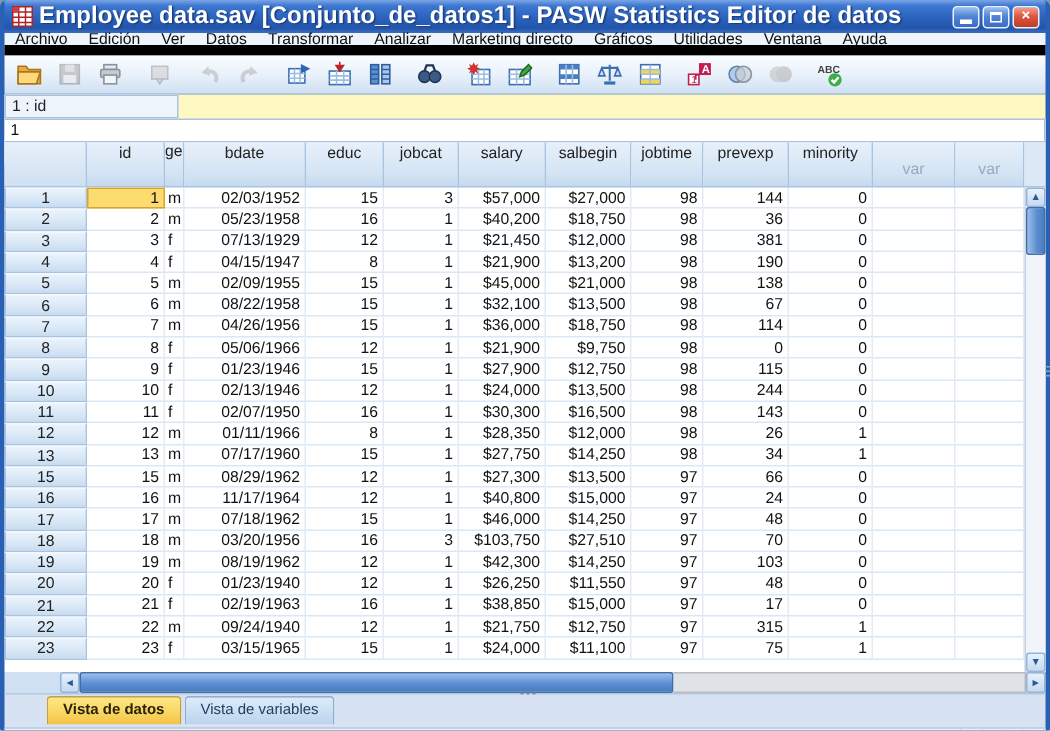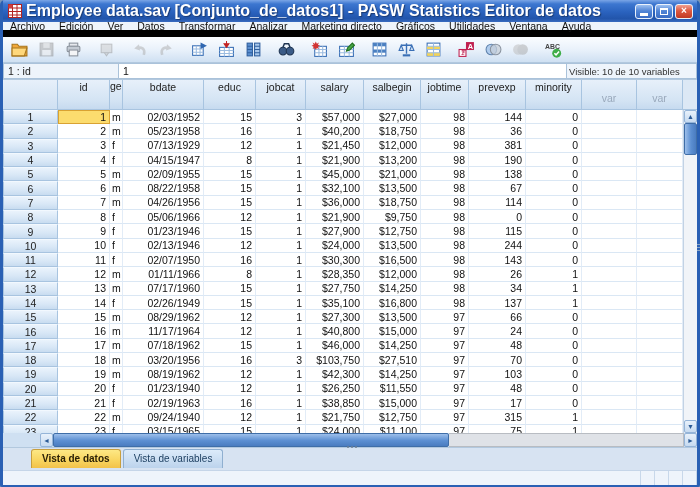--- a/index.html
+++ b/index.html
@@ -23,21 +23,21 @@
   .menu-item { font-size:10.5px; color:#111; padding:0 7px; white-space:nowrap; }
 
   
   .toolbar { height:26px; background:linear-gradient(180deg,#fbfdff 0%,#e7f0fa 55%,#cfe0f2 100%); border-bottom:1px solid #b2c8de; display:flex; align-items:center; padding-left:3px; }
   .tbtn { width:27px; height:23px; display:flex; align-items:center; justify-content:center; border-radius:2px; }
   .tbtn.gap { margin-left:6px; }
   .tbtn svg { width:17px; height:17px; }
   .tbtn.disabled { filter:grayscale(1); opacity:.5; }
 
   
-  .cellbar { height:17px; display:flex; background:#fef9c3; border-bottom:1px solid #b2c8de; }
+  .cellbar { height:32px; display:flex; background:#fef9c3; border-bottom:1px solid #b2c8de;flex-direction:column; }
   .cellref { width:116px; background:#eef4fb; border:1px solid #aac2da; font-size:10.5px; color:#222; padding:1px 4px; }
   .celleditor { flex:1; background:#fff; border:1px solid #aac2da; border-left:none; font-size:10.5px; color:#111; padding:1px 4px; }
   .visinfo { width:130px; background:#eef4fb; border:1px solid #aac2da; border-left:none; font-size:9.5px; color:#333; padding:2px 3px 0 2px; white-space:nowrap; }
 
   
   .gridarea { position:relative; height:353px; background:#fff; }
   table.grid { border-collapse:separate; border-spacing:0; table-layout:fixed; width:680px; }
   table.grid th, table.grid td { overflow:hidden; white-space:nowrap; }
   th.colhead { height:30px; background:linear-gradient(180deg,#e7f0fa 0%,#d4e4f4 70%,#c6daef 100%);
     border-right:1px solid #a8c4e0; border-bottom:1px solid #a8c4e0; font-size:10.5px; font-weight:normal; color:#222; vertical-align:top; padding-top:1px; }
@@ -504,35 +504,20 @@
               <td class="cell r">1</td>
               <td class="cell r">$27,750</td>
               <td class="cell r">$14,250</td>
               <td class="cell r">98</td>
               <td class="cell r">34</td>
               <td class="cell r">1</td>
               <td class="cell r"></td>
               <td class="cell r"></td>
             </tr>
             <tr>
-              <th class="rowhead">14</th>
-              <td class="cell r">14</td>
-              <td class="cell l">f</td>
-              <td class="cell r">02/26/1949</td>
-              <td class="cell r">15</td>
-              <td class="cell r">1</td>
-              <td class="cell r">$35,100</td>
-              <td class="cell r">$16,800</td>
-              <td class="cell r">98</td>
-              <td class="cell r">137</td>
-              <td class="cell r">1</td>
-              <td class="cell r"></td>
-              <td class="cell r"></td>
-            </tr>
-            <tr>
               <th class="rowhead">15</th>
               <td class="cell r">15</td>
               <td class="cell l">m</td>
               <td class="cell r">08/29/1962</td>
               <td class="cell r">12</td>
               <td class="cell r">1</td>
               <td class="cell r">$27,300</td>
               <td class="cell r">$13,500</td>
               <td class="cell r">97</td>
               <td class="cell r">66</td>

